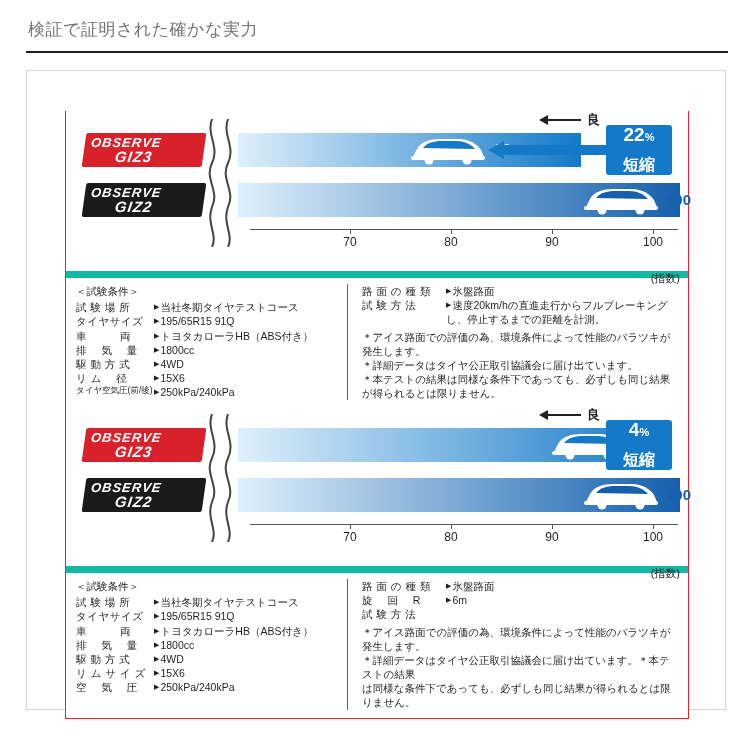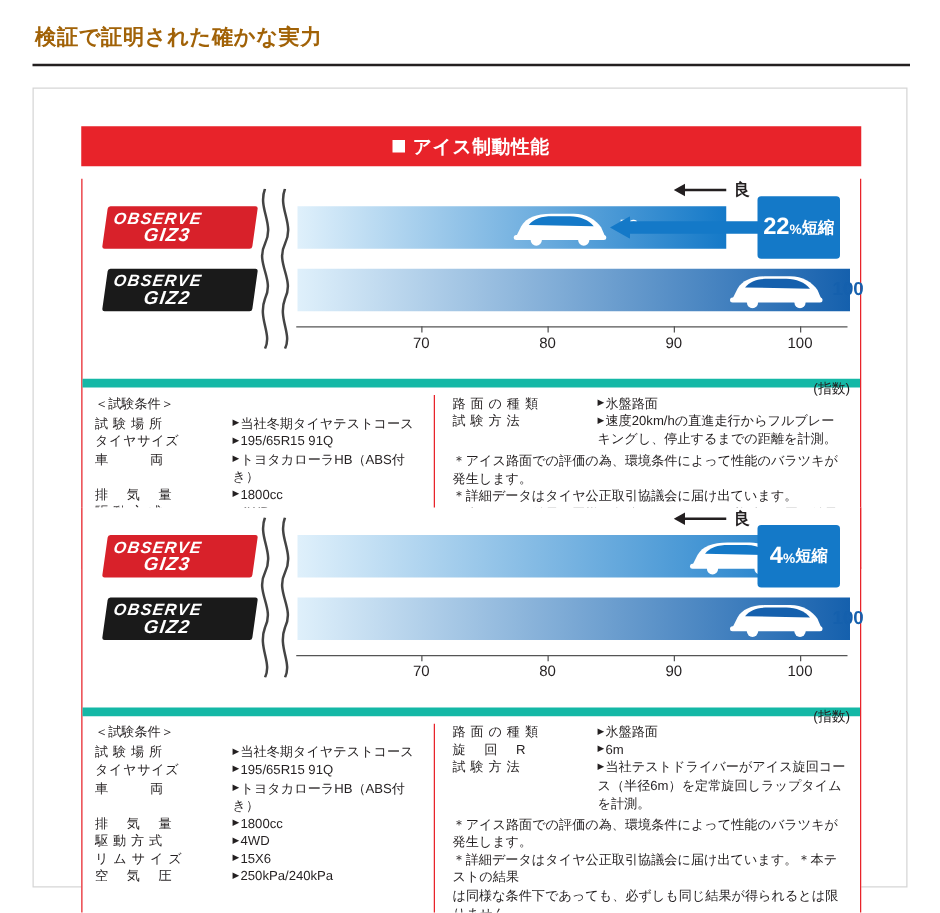--- a/index.html
+++ b/index.html
@@ -7,24 +7,24 @@
   body {
     width:752px; height:730px;
     background:#ffffff;
     font-family:"Liberation Sans", sans-serif;
     color:#231f20;
     position:relative;
     overflow:hidden;
   }
   .page-title {
     font-size:17px;
-    font-weight:bold;
+    font-weight:normal;
     letter-spacing:0.5px;
     padding:18px 16px 10px 28px;
-    color:#a16207;
+    color:#737373;
   }
   .title-rule {
     height:2px;
     background:#231f20;
     margin:0 24px 0 26px;
   }
   .outer-frame {
     position:absolute;
     left:26px; top:70px;
     width:700px; height:640px;
@@ -127,21 +127,21 @@
     font-size:15px;
     top:80px;
   }
 
   
   .car { position:absolute; }
 
   
   .axis {
     position:absolute;
-    left:161px; right:0; top:118px;
+    left:174px; right:0; top:118px;
     height:28px;
   }
   .axis-line {
     position:absolute;
     left:0; right:0; top:0;
     border-top:1px solid #555;
   }
   .tick {
     position:absolute;
     top:0; width:1px; height:5px; background:#555;
@@ -173,44 +173,44 @@
 
   
   .badge {
     position:absolute;
     right:6px; top:14px;
     width:66px; height:50px;
     background:#1479c8;
     color:#fff;
     border-radius:3px;
     display:flex;
-    flex-direction:row;
+    flex-direction:column;
     align-items:center;
-    justify-content:center;
+    justify-content:space-between;
     line-height:1.05;
   }
   .badge .pct { font-size:19px; font-weight:bold; }
   .badge .pct small { font-size:11px; }
-  .badge .sub { font-size:13px; font-weight:bold; }
+  .badge .sub { font-size:16px; font-weight:bold;font-family:Liberation Mono, monospace; }
 
   
   .reduce-arrow { position:absolute; }
 
   
   .cond {
     border-top:7px solid #14b8a6;
     display:flex;
     padding:6px 10px 8px 10px;
     font-size:10.5px;
     line-height:1.35;
   }
   .cond-left { width:265px; padding-right:6px; }
   .cond-right { flex:1; border-left:0; padding-left:8px; }
   .cond-title { font-size:10.5px; margin-bottom:2px; }
-  .row { display:flex;gap:32px; }
+  .row { display:flex; }
   .row .k {
     width:78px;
     letter-spacing:0.5px;
     white-space:nowrap;
   }
   .row .k.small { font-size:8.5px; letter-spacing:0; }
   .row .v { flex:1; }
   .row .v::before { content:"\25B6"; font-size:7px; vertical-align:2px; margin-right:1px; }
   .note { margin-top:3px; }
   .rrow .k { width:84px; }
@@ -223,24 +223,20 @@
 </style>
 </head>
 <body>
 
 <div class="page-title">検証で証明された確かな実力</div>
 <div class="title-rule"></div>
 
 <div class="outer-frame">
 
   <div class="panel panel-1">
-    <div class="panel-head">
-      <span class="sq"></span>
-      <span>アイス制動性能</span>
-    </div>
     <div class="panel-body">
 
       <div class="graph">
 
         <div class="good">
           <svg width="44" height="12" viewBox="0 0 44 12">
             <line x1="4" y1="6" x2="42" y2="6" stroke="#231f20" stroke-width="2"></line>
             <polygon points="0,6 9,1 9,11" fill="#231f20"></polygon>
           </svg>
           <span>良</span>
@@ -462,21 +458,20 @@
           <div class="row rrow">
               <span class="k">路 面 の 種 類</span>
               <span class="v">氷盤路面</span>
             </div>
           <div class="row rrow">
               <span class="k">旋 　回 　R</span>
               <span class="v">6m</span>
             </div>
           <div class="row rrow">
               <span class="k">試 験 方 法</span>
-              <span class="v">当社テストドライバーがアイス旋回コース（半径6m）を定常旋回しラップタイムを計測。</span>
             </div>
           <div class="note">＊アイス路面での評価の為、環境条件によって性能のバラツキが発生します。</div>
           <div>＊詳細データはタイヤ公正取引協議会に届け出ています。＊本テストの結果</div>
           <div>は同様な条件下であっても、必ずしも同じ結果が得られるとは限りません。</div>
         </div>
       </div>
     </div>
   </div>
 
 </div>

